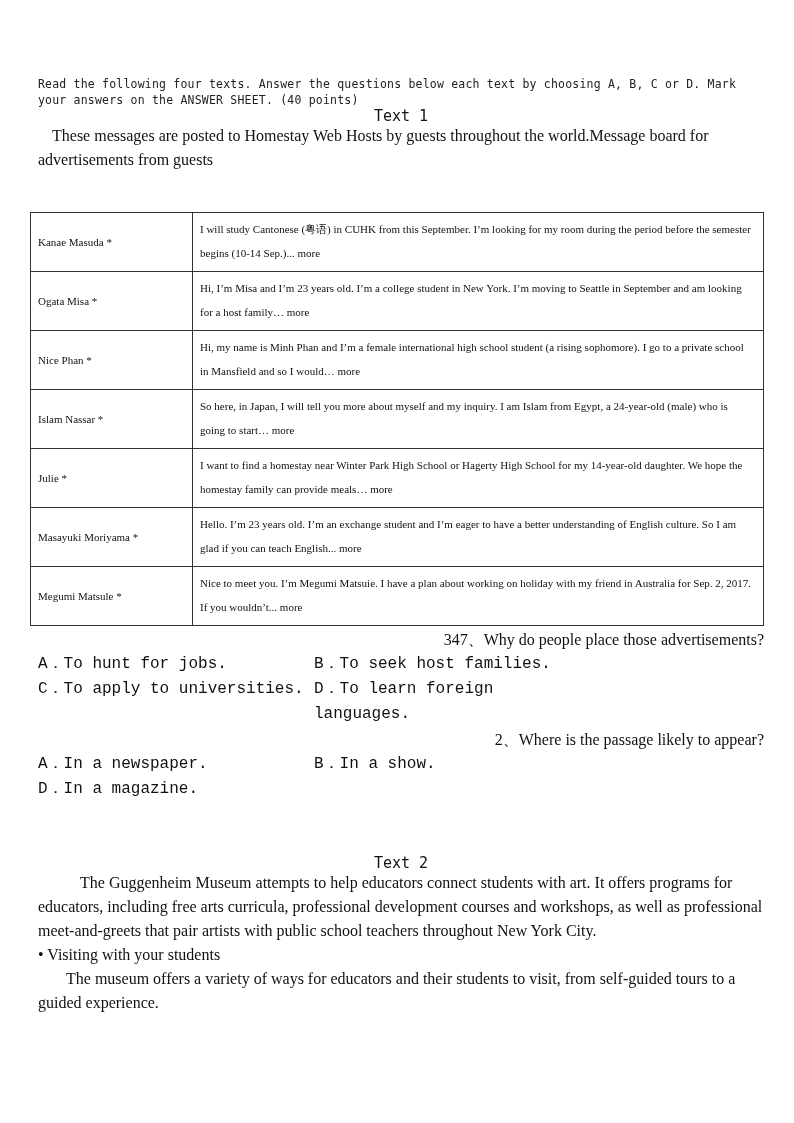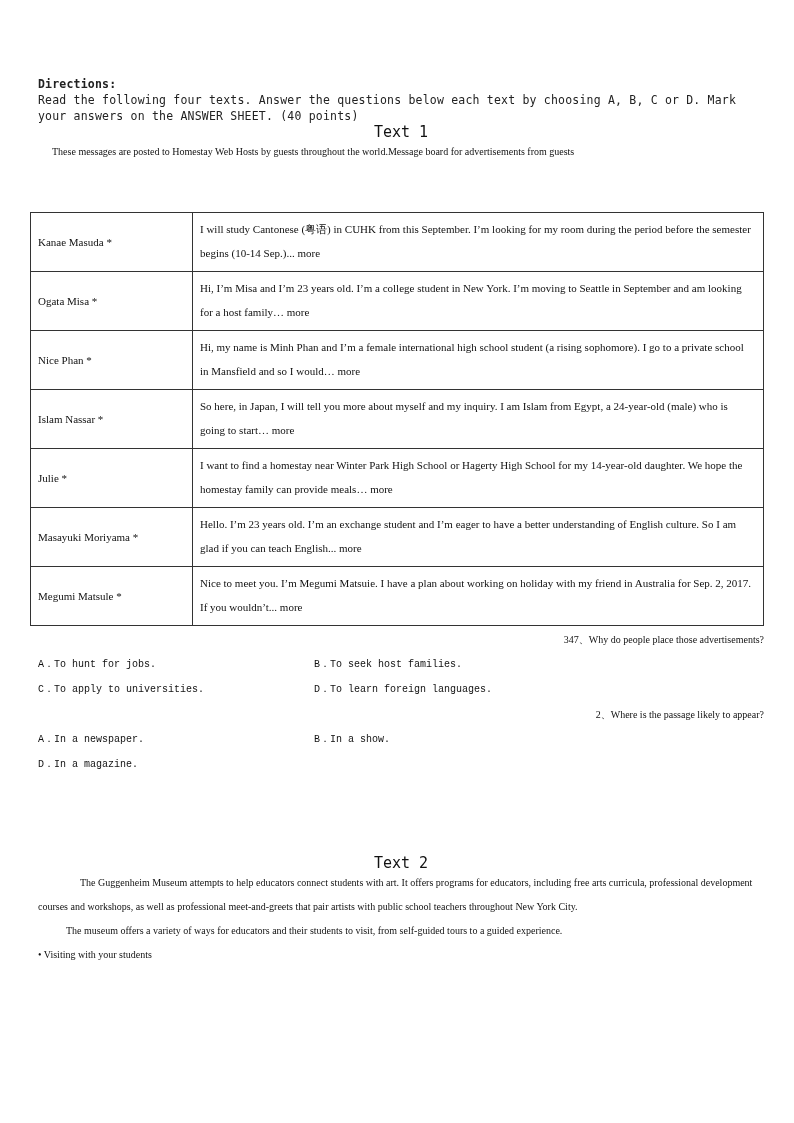--- a/index.html
+++ b/index.html
@@ -1,41 +1,40 @@
 <!DOCTYPE html>
 <html><head>
 <meta charset="utf-8">
 <style>
   html, body { margin: 0; padding: 0; background: #ffffff; }
   body { width: 794px; height: 1123px; position: relative; overflow: hidden; color: #111; }
   .page { position: absolute; left: 38px; top: 76px; width: 726px; }
   .mono { font-family: "DejaVu Sans Mono", "Liberation Mono", monospace; font-size: 11.5px; line-height: 16px; letter-spacing: 0.2px; color: #222; }
   .mono-bold { font-weight: bold; }
-  .serif { font-family: "Liberation Serif", "DejaVu Serif", serif; font-size: 10px; color: #111; }
+  .serif { font-family: "Liberation Serif", "DejaVu Serif", serif; font-size: 16px; color: #111; }
   .text-title { font-family: "DejaVu Sans Mono", "Liberation Mono", monospace; font-size: 15px; line-height: 16px; text-align: center; }
   .intro { line-height: 24px; text-indent: 14px; }
   .line24 { line-height: 25px; }
   table.board { position: absolute; left: 30px; top: 212px; width: 734px; border-collapse: collapse; }
   table.board td { border: 1px solid #333; font-family: "Liberation Serif", "DejaVu Serif", serif; font-size: 11px; color: #111; vertical-align: middle; }
   table.board td.name { width: 154px; padding: 0 0 0 7px; height: 58px; }
   table.board td.msg { padding: 2px 8px 4px 7px; line-height: 24px; }
   .questions { position: absolute; left: 38px; top: 627px; width: 726px; }
   .q { line-height: 25px; text-align: right; }
   .opts { display: flex; line-height: 25px; }
   .opt { width: 276px; font-family: Liberation Mono, monospace; }
   .text2 { position: absolute; left: 38px; top: 855px; width: 726px; }
   .para2 { line-height: 24px; text-indent: 42px; }
   .bullet { line-height: 24px; }
   .para3 { line-height: 24px; text-indent: 28px; }
 </style>
 </head>
 <body>
 
 <div class="page">
-  <div class="mono mono-bold">Directions:</div>
   <div class="mono">Read the following four texts. Answer the questions below each text by choosing A, B, C or D. Mark your answers on the ANSWER SHEET. (40 points)</div>
   <div class="text-title">Text 1</div>
   <div class="serif intro">These messages are posted to Homestay Web Hosts by guests throughout the world.Message board for advertisements from guests</div>
 </div>
 
 <table class="board">
   <tbody>
     <tr>
       <td class="name">Kanae Masuda *</td>
       <td class="msg">I will study Cantonese (粤语) in CUHK from this September. I’m looking for my room during the period before the semester begins (10-14 Sep.)... more</td>
@@ -87,15 +86,15 @@
       </div>
     <div class="opts">
         <span class="opt">D．In a magazine.</span>
       </div>
   </div>
 </div>
 
 <div class="text2">
   <div class="text-title">Text 2</div>
   <div class="serif para2">The Guggenheim Museum attempts to help educators connect students with art. It offers programs for educators, including free arts curricula, professional development courses and workshops, as well as professional meet-and-greets that pair artists with public school teachers throughout New York City.</div>
+  <div class="serif bullet">• Visiting with your students</div>
   <div class="serif para3">The museum offers a variety of ways for educators and their students to visit, from self-guided tours to a guided experience.</div>
-  <div class="serif bullet">• Visiting with your students</div>
 </div>
 
 </body></html>

